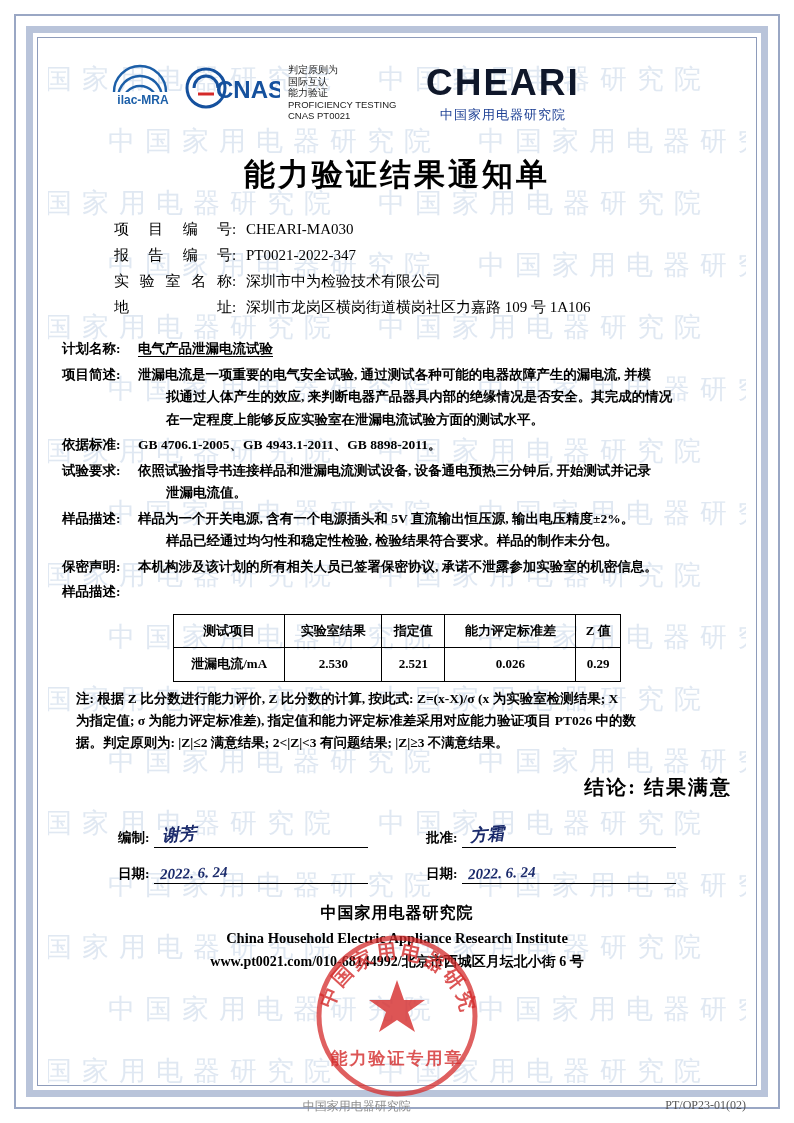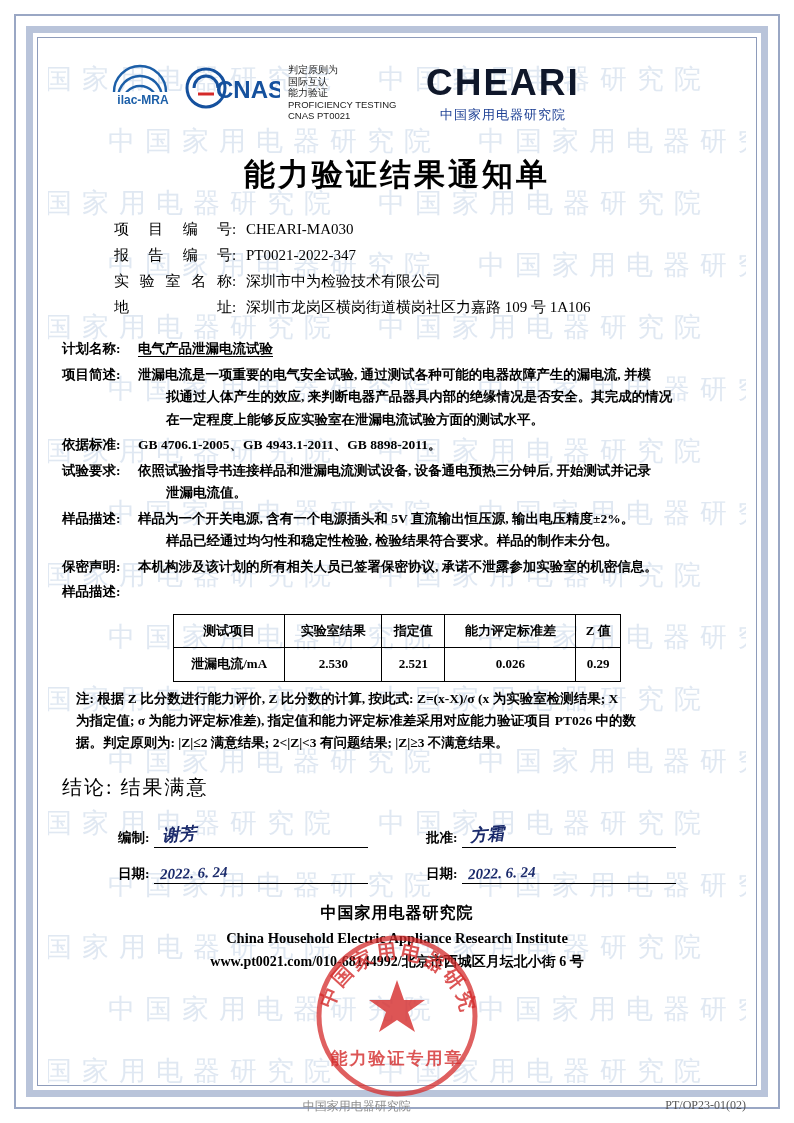--- a/index.html
+++ b/index.html
@@ -183,23 +183,23 @@
 
   .note {
     position: relative;
     font-size: 13.5px;
     line-height: 22px;
     font-weight: bold;
     padding: 0 14px;
     margin-top: 4px;
   }
   .conclusion {
-    text-align: left;
+    text-align: right;
     font-size: 20px;
-    font-weight: normal;
+    font-weight: bold;
     letter-spacing: 2px;
     margin: 22px 0 10px 0;
     position: relative;
   }
 
   .sign-area {
     position: relative;
     margin-top: 30px;
     padding: 0 70px;
     font-size: 13.5px;

